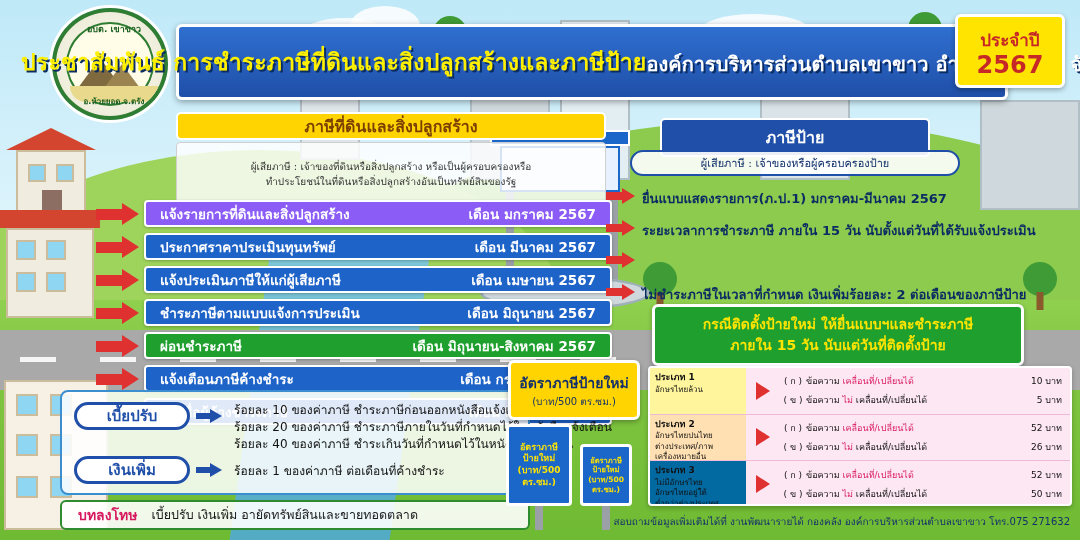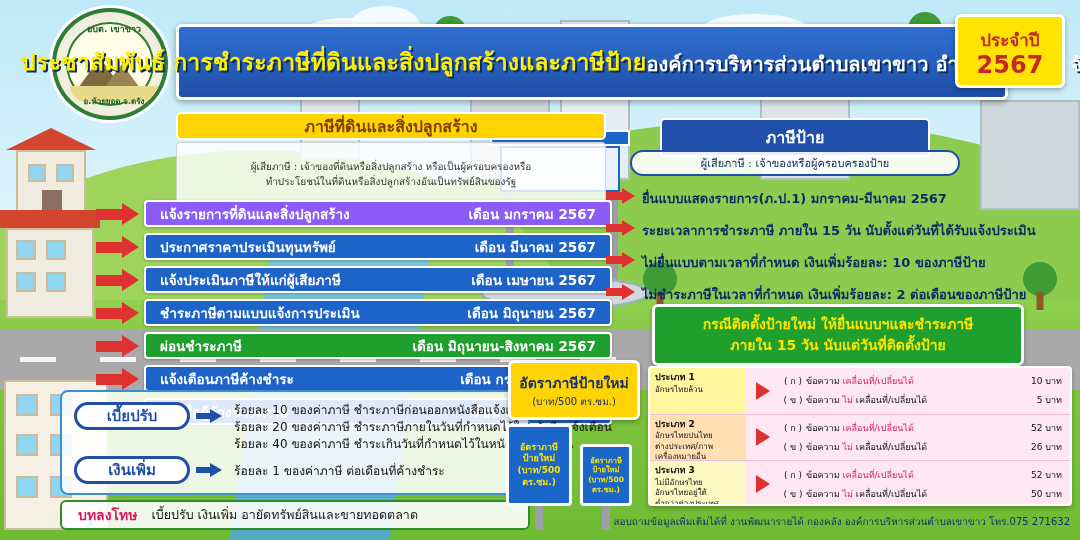--- a/index.html
+++ b/index.html
@@ -175,21 +175,21 @@
               border-left:14px solid #e03131; }
   .tbody { flex:1; display:flex; flex-direction:column; justify-content:center; }
   .tline { display:flex; align-items:center; font-size:9px; color:#111; height:19px; }
   .tline .k { width:26px; text-align:center; }
   .tline .d { flex:1; }
   .tline .d .red { color:#d81b60; }
   .tline .amt { width:72px; text-align:right; padding-right:8px; }
 
   .cat1 { background:#fff59d; }
   .cat2 { background:#ffe0b2; }
-  .cat3 { background:#fef9c3; }
+  .cat3 { background:#0369a1; }
 
   .footer { position:absolute; left:540px; top:514px; width:530px;
             font-size:10px; color:#14306b; text-align:right; }
 </style>
 </head>
 <body>
 
 <div id="root">
 
   <div class="sky"></div>
@@ -387,21 +387,20 @@
           <div class="shaft"></div>
           <div class="tip"></div>
         </div>
       <div class="rtext">ระยะเวลาการชำระภาษี  ภายใน 15 วัน นับตั้งแต่วันที่ได้รับแจ้งประเมิน</div>
     </div>
     <div class="rrow">
       <div class="rarrow">
           <div class="shaft"></div>
           <div class="tip"></div>
         </div>
-      <div class="rtext">ไม่ยื่นแบบตามเวลาที่กำหนด เงินเพิ่มร้อยละ: 10 ของภาษีป้าย</div>
     </div>
     <div class="rrow">
       <div class="rarrow">
           <div class="shaft"></div>
           <div class="tip"></div>
         </div>
       <div class="rtext">ไม่ชำระภาษีในเวลาที่กำหนด เงินเพิ่มร้อยละ: 2 ต่อเดือนของภาษีป้าย</div>
     </div>
   </div>
 

